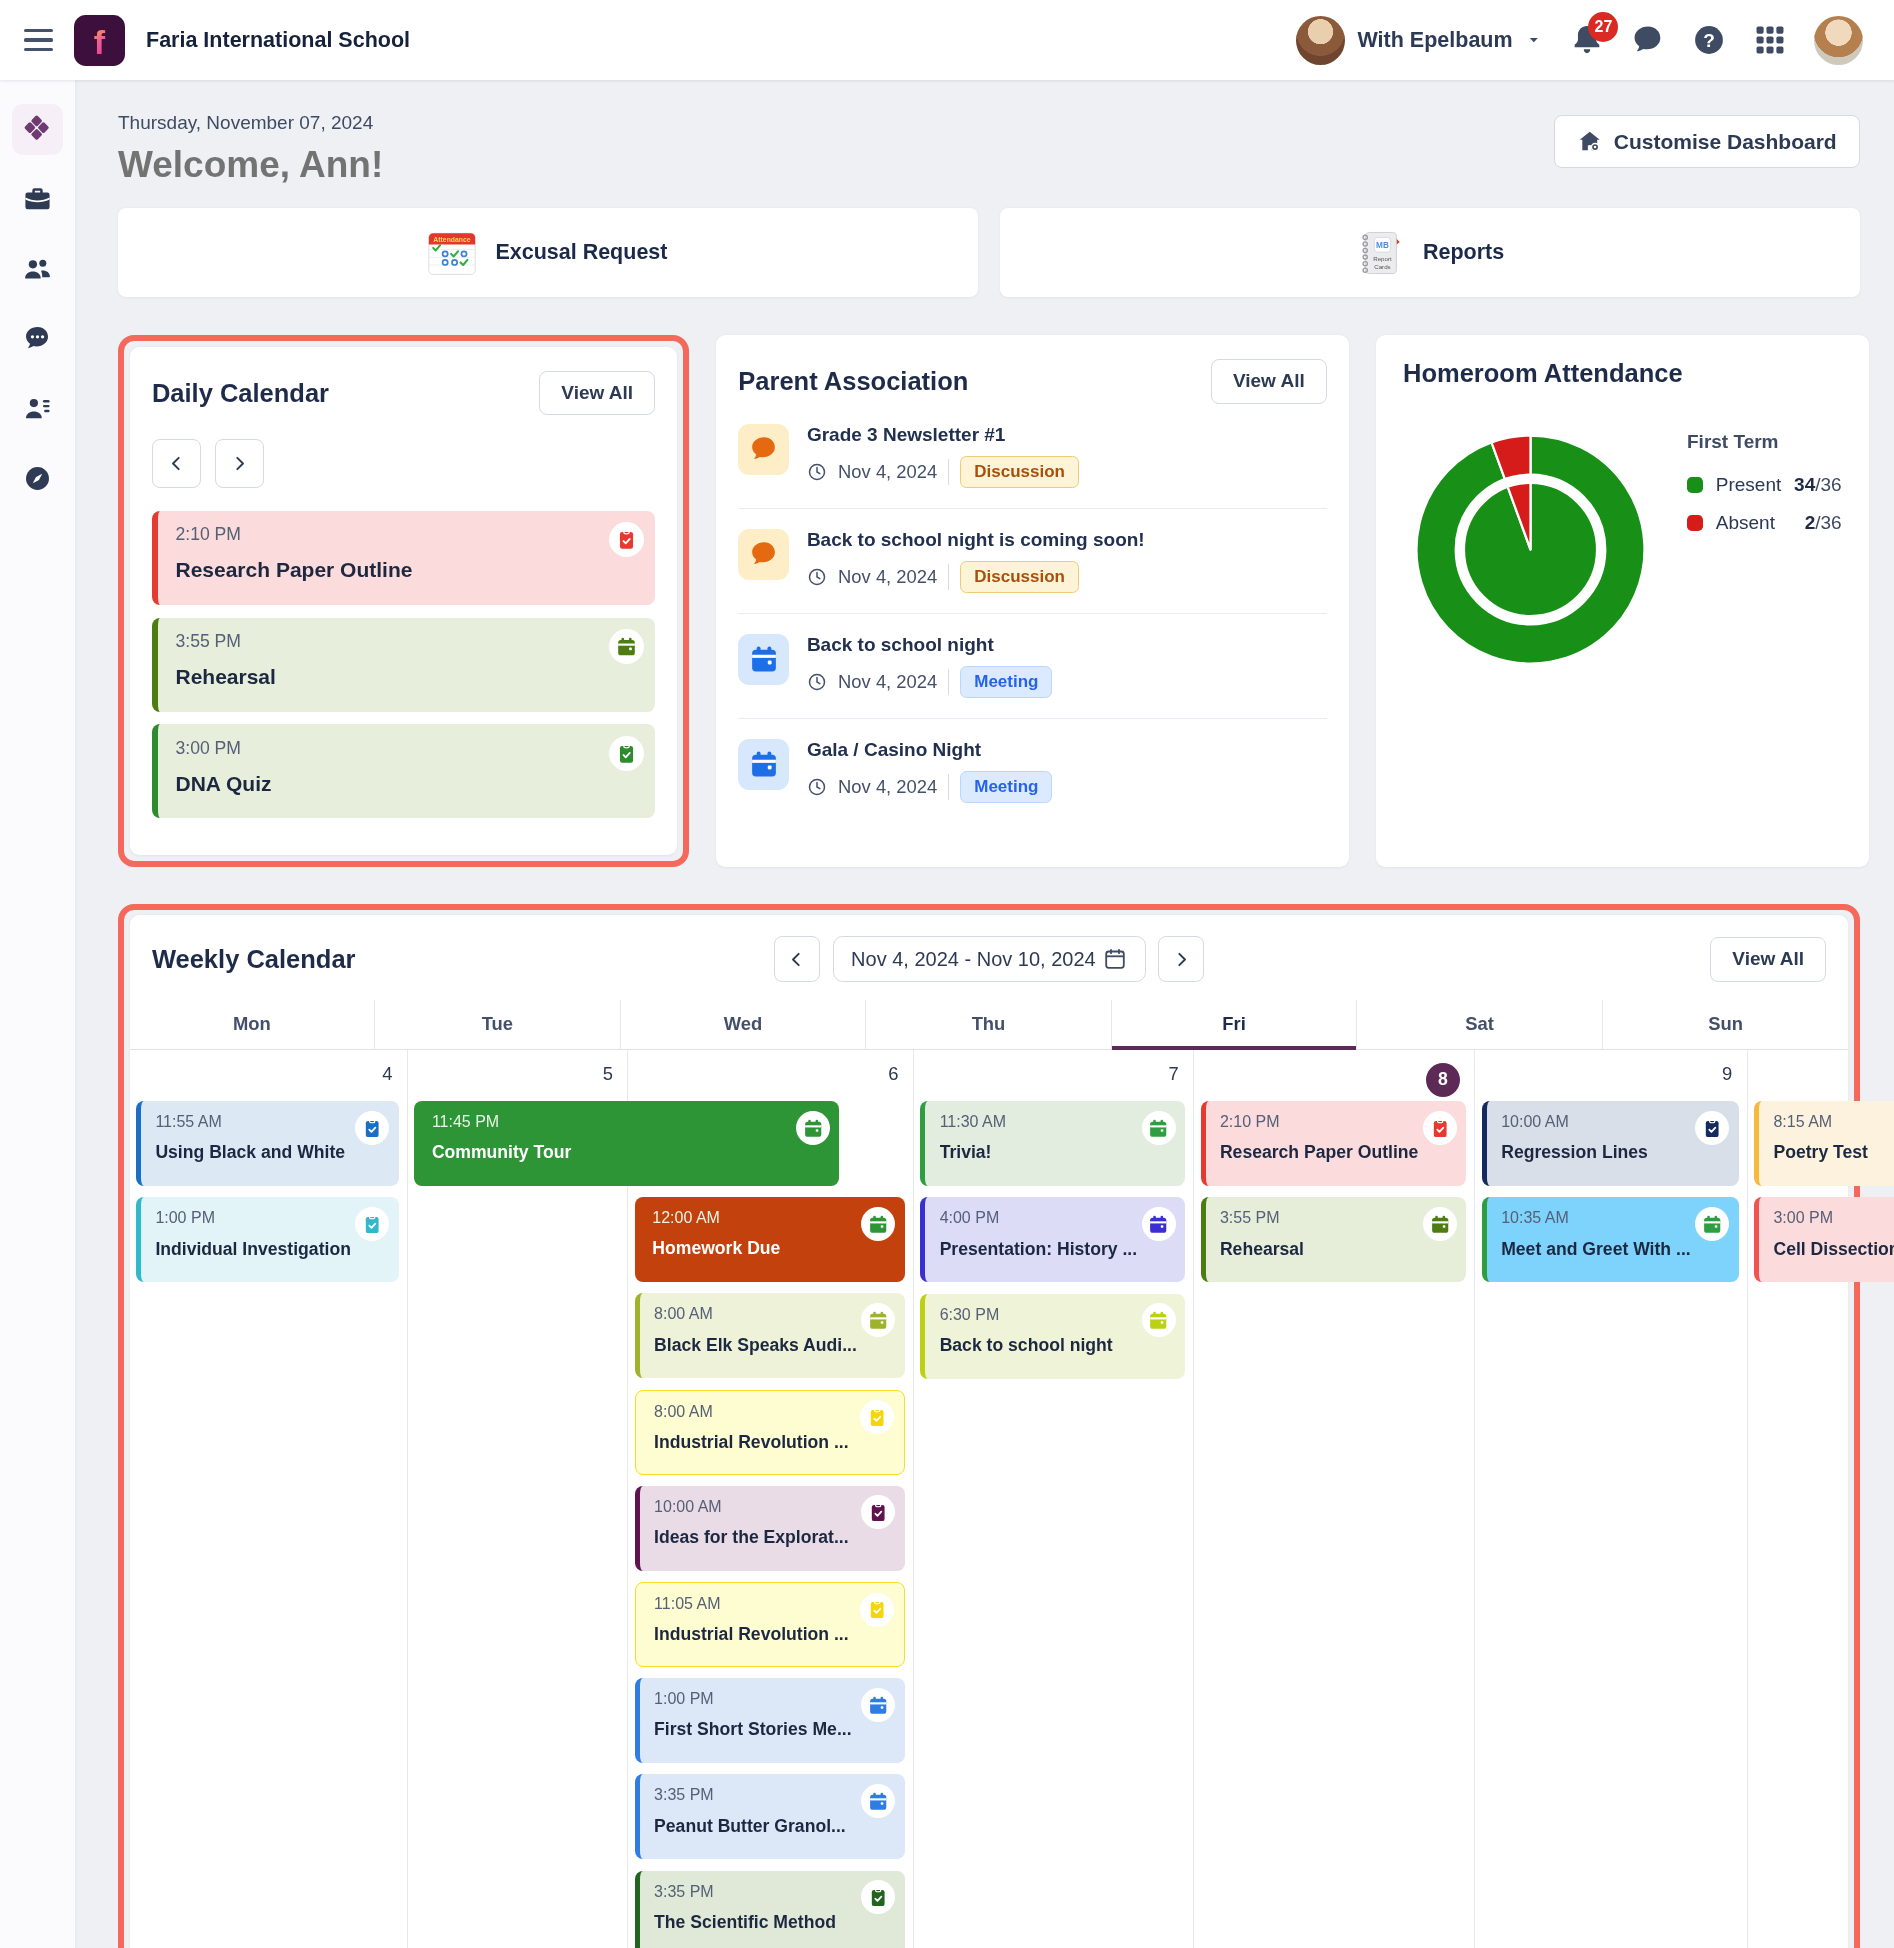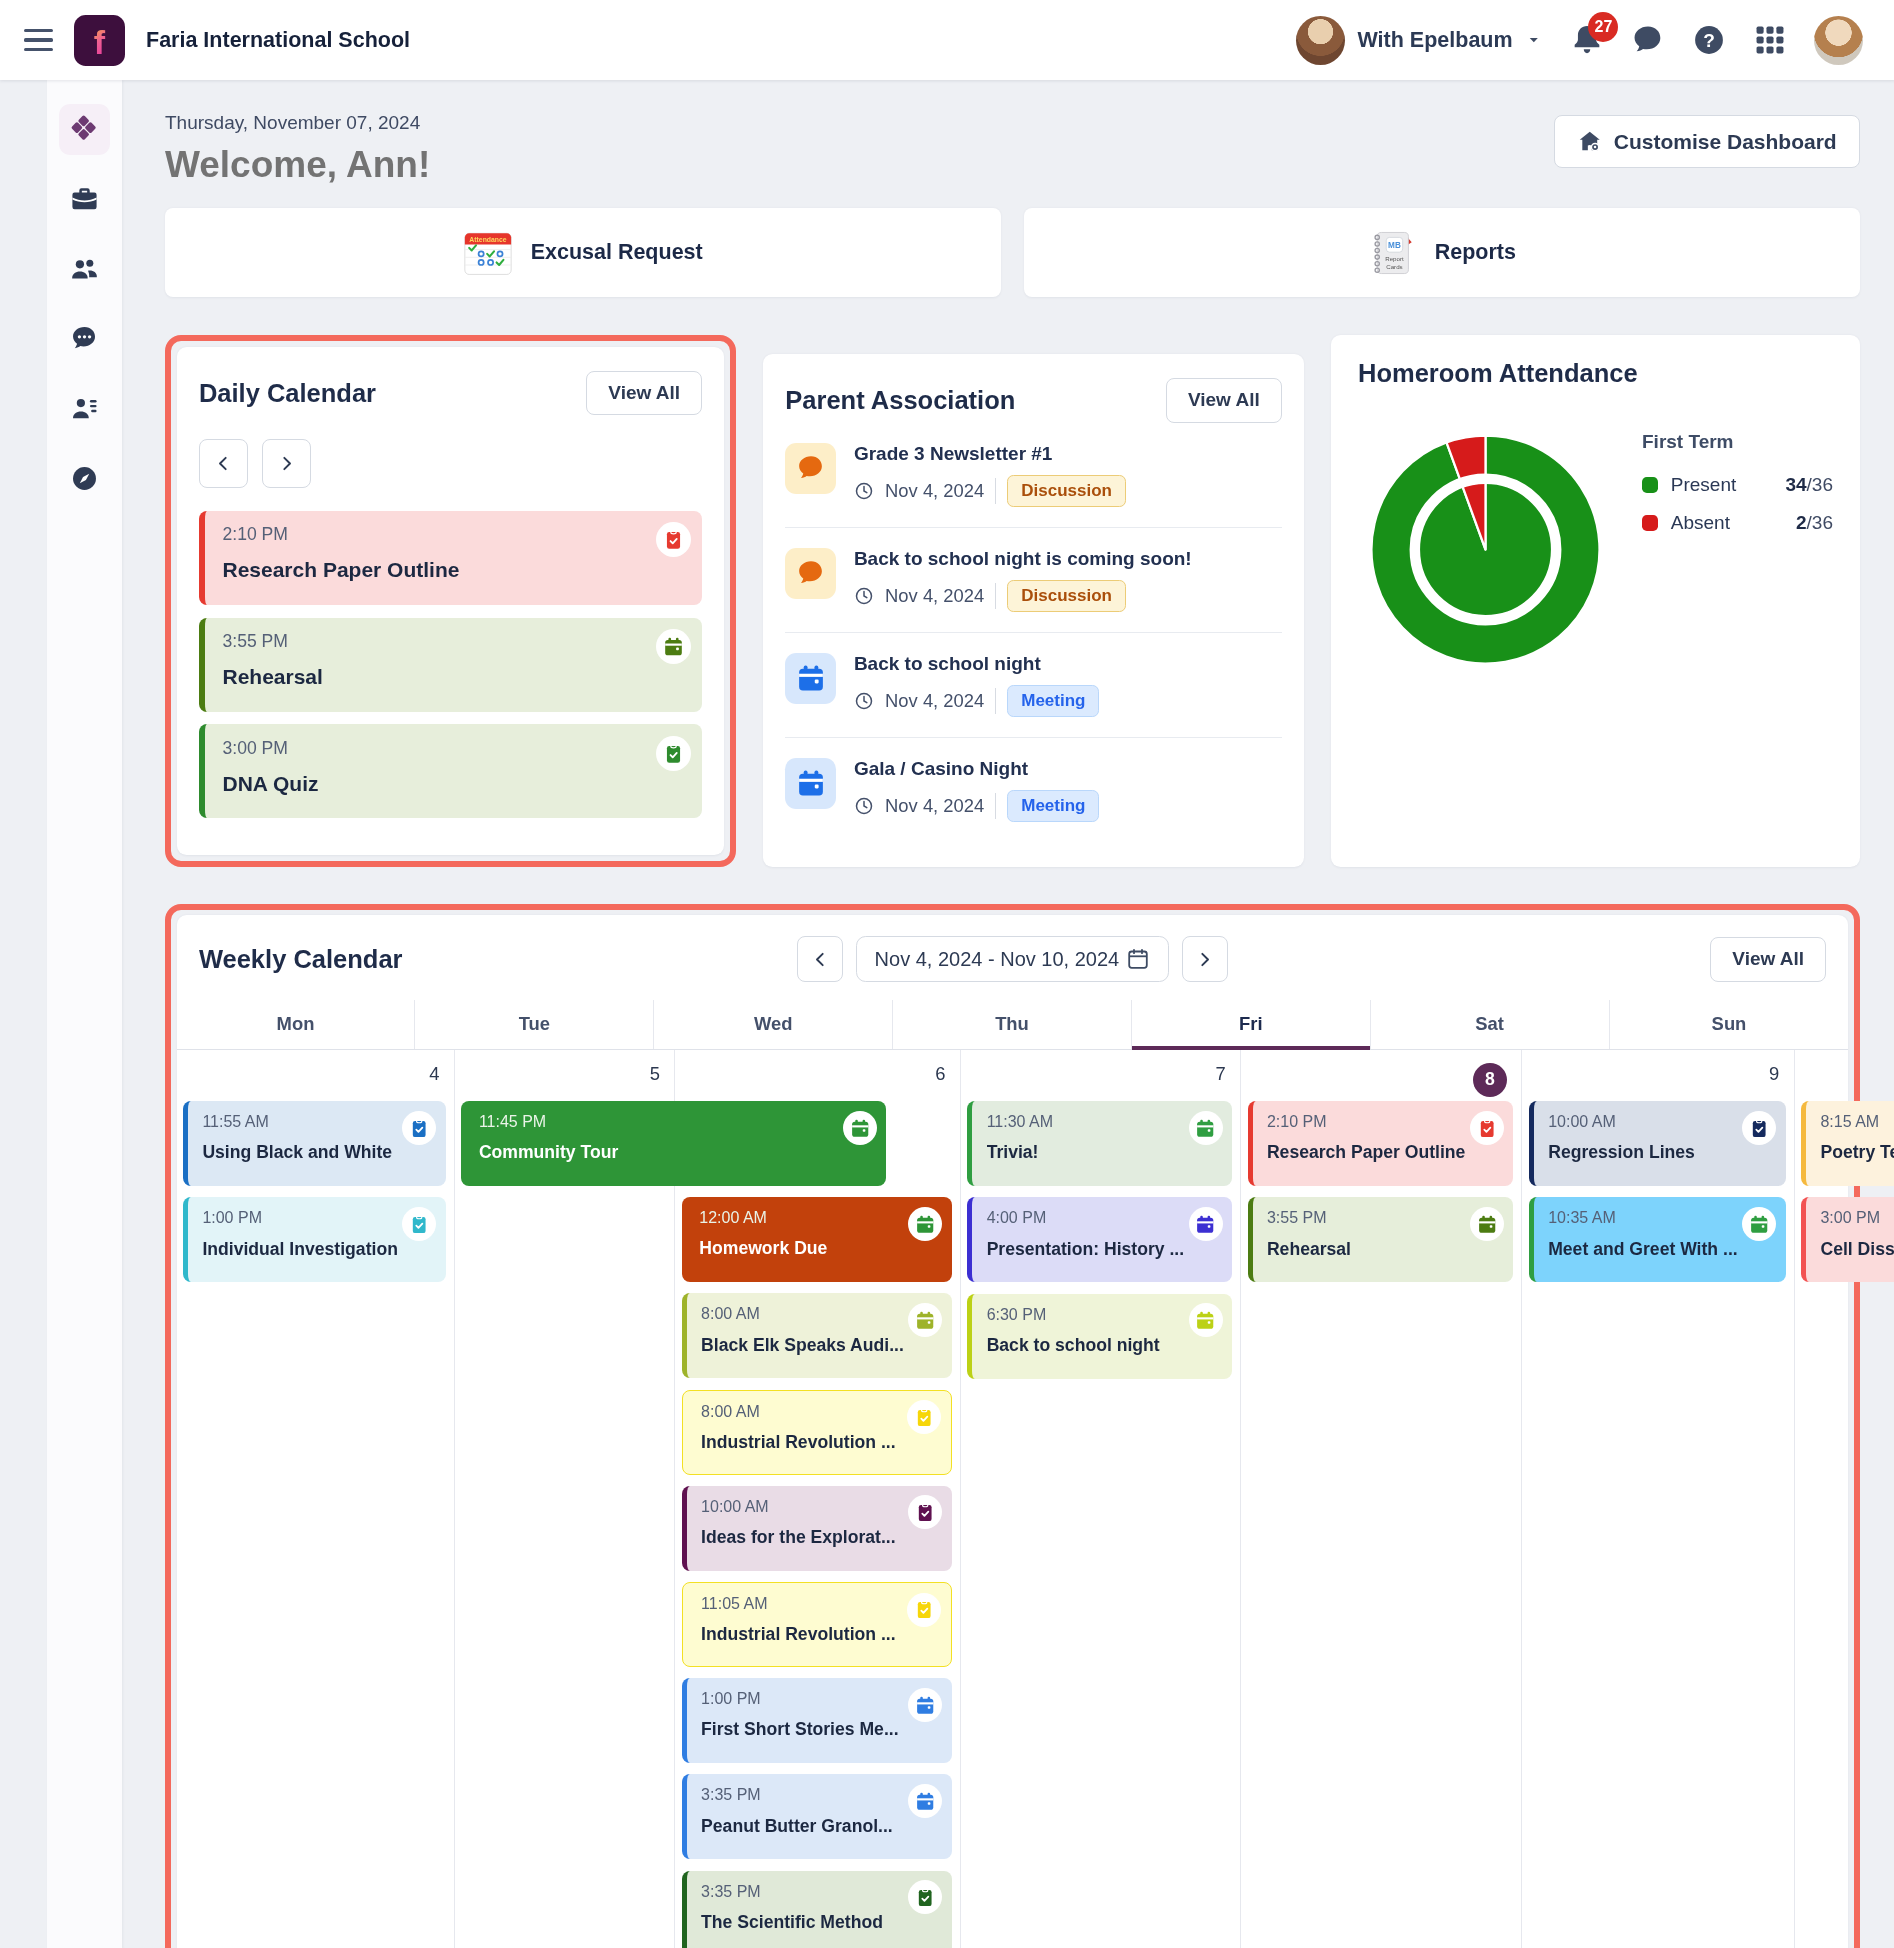--- a/index.html
+++ b/index.html
@@ -21,21 +21,21 @@
   .user-chip { display:flex; align-items:center; gap:12.8px; cursor:pointer; }
   .user-name { font-size:21.5px; font-weight:600; color:#2c3a55; }
   .tb-ic { width:34px; height:34px; color:#3e4b63; position:relative; cursor:pointer; }
   .tb-ic svg { width:100%; height:100%; }
   .badge { position:absolute; top:-11.2px; right:-14.4px; min-width:30px; height:30px; padding:0 4.8px; border-radius:15px;
            background:#d92b23; color:#fff; font-size:16px; font-weight:700; display:flex; align-items:center; justify-content:center; }
   .caret { width:17.6px; height:17.6px; color:#3e4b63; }
   .caret svg { width:100%; height:100%; }
 
   
-  .body { flex:1; display:flex; min-height:0;padding-left:47px; }
+  .body { flex:1; display:flex; min-height:0; }
   .sidebar { width:75px; background:#fbfbfd; box-shadow:0.8px 0 2.4px rgba(20,30,60,.05); padding-top:24px;
              display:flex; flex-direction:column; align-items:center; gap:19px; flex:none; }
   .side-item { width:51px; height:51px; border-radius:11.2px; display:flex; align-items:center; justify-content:center;
                color:#2f3b54; cursor:pointer; }
   .side-item svg { width:29px; height:29px; }
   .side-item.active { background:#f6eff7; color:#6d3a72; }
 
   main { flex:1; padding:21px 35px 32px 43px; overflow:hidden; }
 
   
@@ -74,21 +74,21 @@
 
   .d-events { margin-top:22.3px; display:flex; flex-direction:column; }
   .d-event { position:relative; height:94px; border-radius:8px; border-left:6.4px solid; padding:13.6px 59px 0 17.6px; margin-bottom:12.8px; }
   .d-event .time { font-size:17.6px; color:#556077; margin-bottom:12.8px; }
   .d-event .title { font-size:21px; font-weight:700; color:#1c2841; white-space:nowrap; overflow:hidden; text-overflow:ellipsis; }
   .d-event .ev-ic { width:35px; height:35px; top:11.2px; right:11.2px; }
 
   .ev-ic { position:absolute; border-radius:50%; background:#fff; display:flex; align-items:center; justify-content:center; }
   .ev-ic svg { width:60%; height:60%; }
 
-  .pa-card { width:541px; flex:none; padding:24px 22.3px 8px;margin-top:19px; }
+  .pa-card { width:633px; flex:none; padding:24px 22.3px 8px; }
   .pa-item { display:flex; gap:17.6px; padding:20px 0; border-bottom:0.8px solid #e8ebf0; align-items:flex-start; cursor:pointer; }
   .pa-item:last-child { border-bottom:none; }
   .pa-tile { width:51px; height:51px; border-radius:11.2px; display:flex; align-items:center; justify-content:center; flex:none; }
   .pa-tile svg { width:30px; height:30px; }
   .pa-title { font-size:19px; font-weight:700; color:#223050; margin-bottom:10.4px; }
   .pa-meta { display:flex; align-items:center; gap:11.2px; }
   .pa-meta .clock { width:20px; height:20px; color:#44506a; } .pa-meta .clock svg{width:100%;height:100%;}
   .pa-date { font-size:18.4px; color:#44506a; }
   .pa-div { width:0.8px; height:25.5px; background:#d7dbe2; }
   .pa-badge { font-size:17px; font-weight:600; padding:4.8px 12.8px; border-radius:6.4px; border:1.2px solid; }

